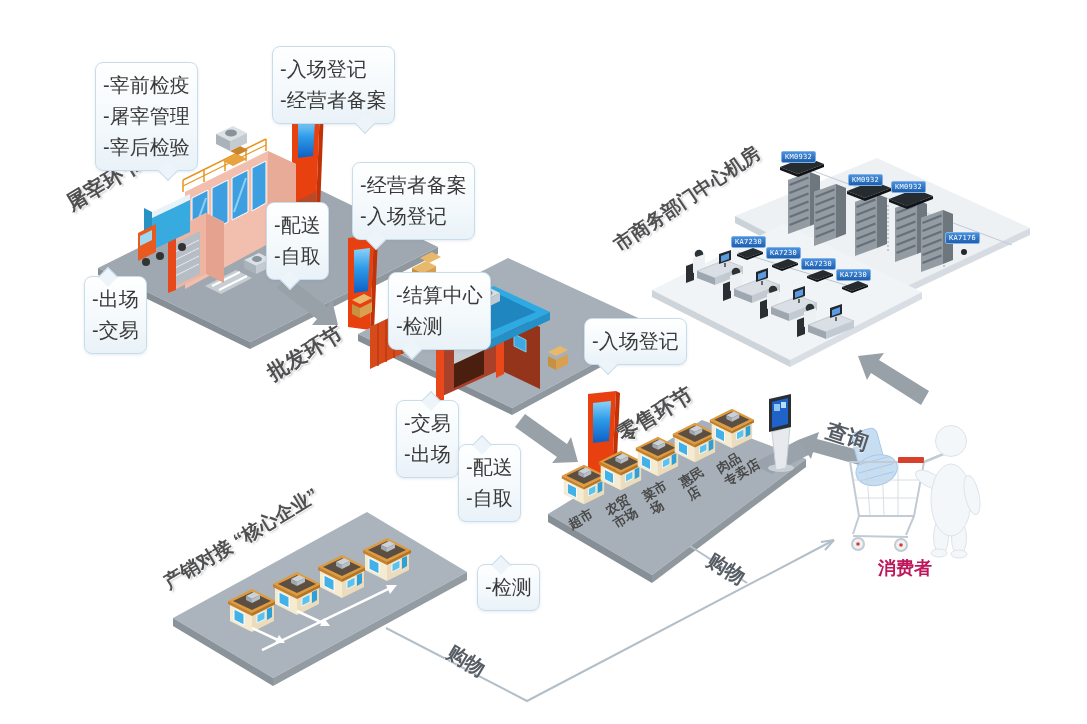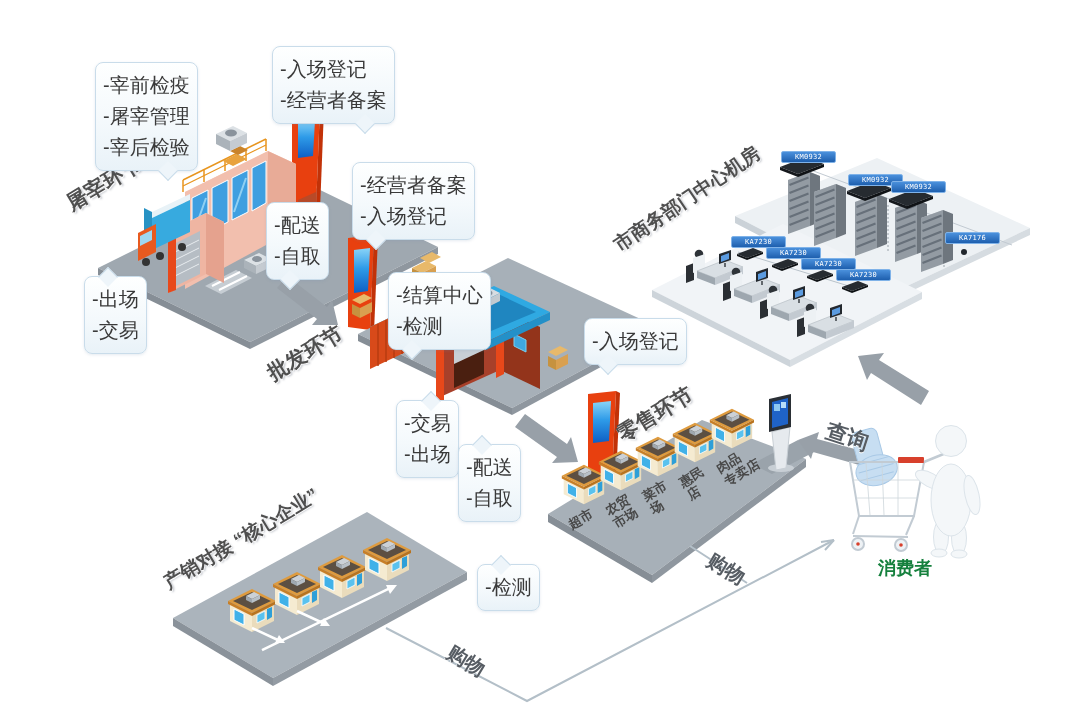--- a/index.html
+++ b/index.html
@@ -20,23 +20,23 @@
   .stage{position:absolute;font-weight:bold;color:#4f4f4f;white-space:nowrap;transform-origin:0 0;
          text-shadow:0 1px 0 #fff,1px 2px 2px rgba(70,80,100,.3);z-index:4;}
   
   .flow{position:absolute;font-weight:bold;color:#565c63;white-space:nowrap;transform-origin:0 0;
         text-shadow:0 1px 0 #fff;z-index:4;}
   
   .shoplbl{position:absolute;font-size:13px;font-weight:bold;color:#484848;line-height:1.12;
         transform:rotate(-31deg);transform-origin:0 0;white-space:nowrap;z-index:4;}
   
   .badge{position:absolute;background:linear-gradient(180deg,#4a90dc,#1e5fae);color:#fff;font-size:7px;
-        line-height:10px;padding:0 13px;border-radius:2px;border:1px solid #7fb2e8;z-index:4;
+        line-height:10px;padding:0 3px;border-radius:2px;border:1px solid #7fb2e8;z-index:4;
         font-family:"DejaVu Sans Mono",monospace;letter-spacing:.3px;}
-  .consumer-lbl{position:absolute;font-weight:bold;color:#15803d;font-size:18px;z-index:4;}
+  .consumer-lbl{position:absolute;font-weight:bold;color:#be185d;font-size:18px;z-index:4;}
 </style>
 </head>
 <body>
 
 <div class="canvas">
 
 <svg class="scene" width="1087" height="724" viewBox="0 0 1087 724">
 <defs>
   <linearGradient id="scr" x1="0" y1="0" x2="0" y2="1">
     <stop offset="0" stop-color="#8ad4f8"></stop>

